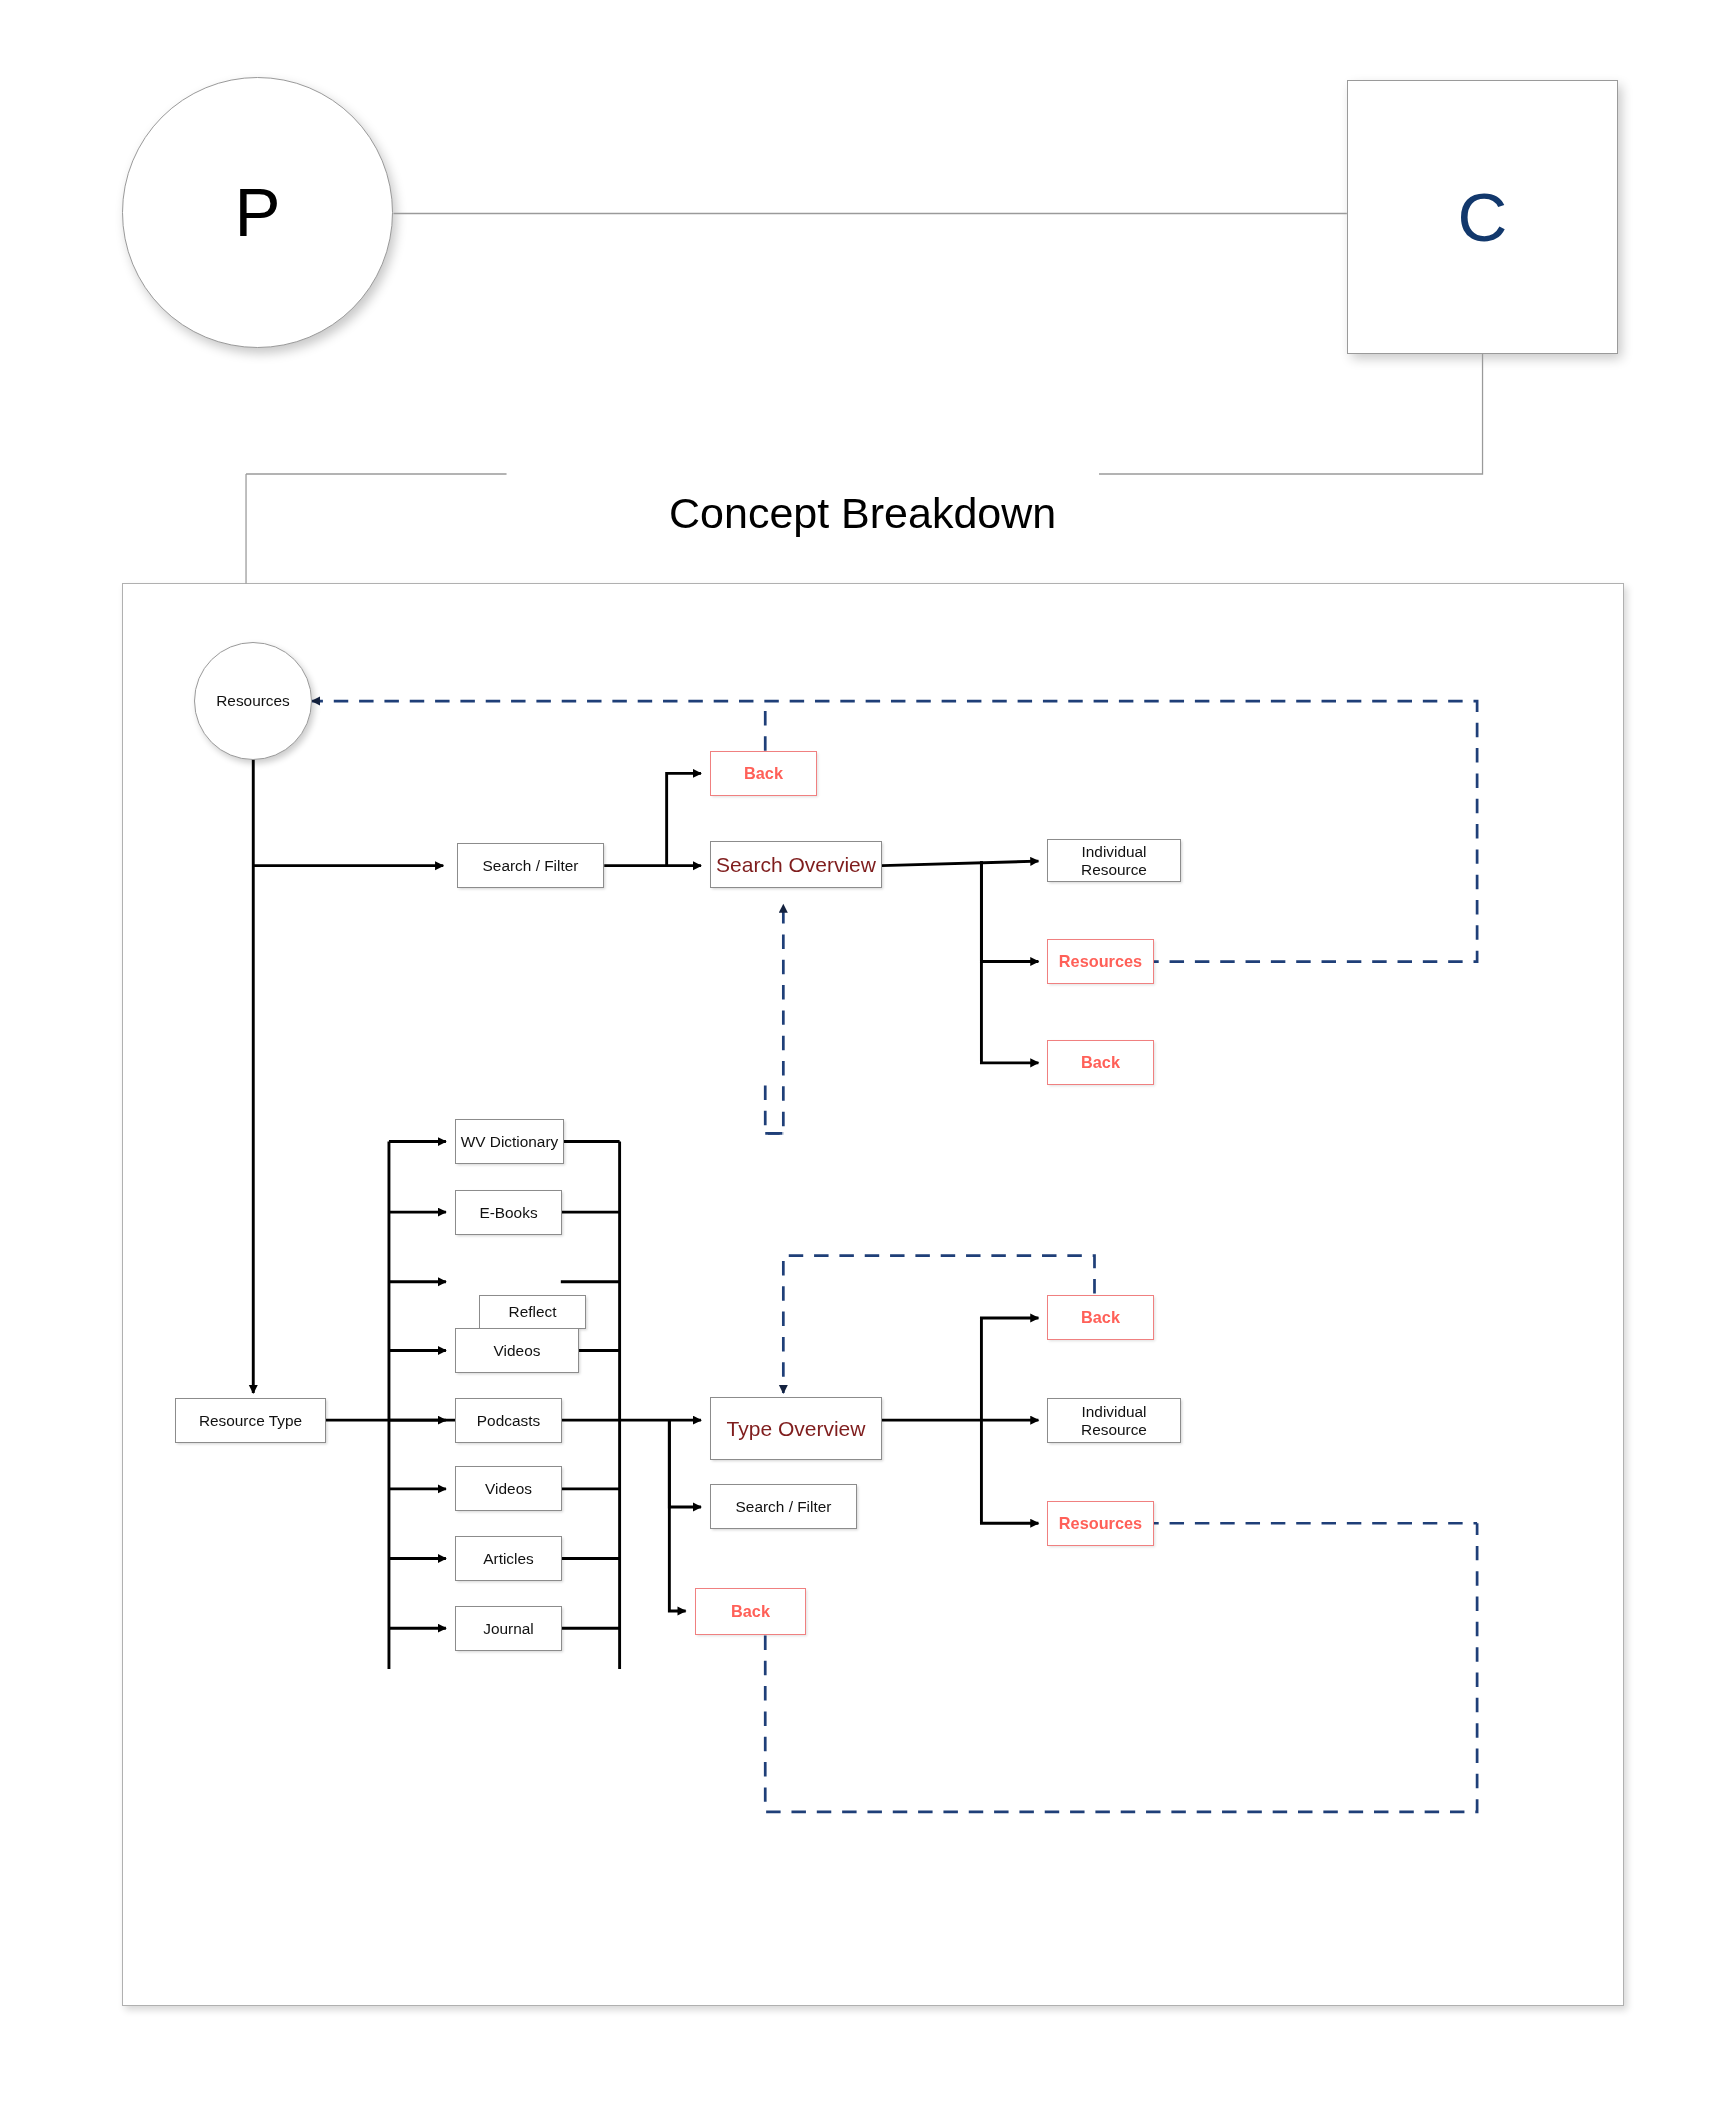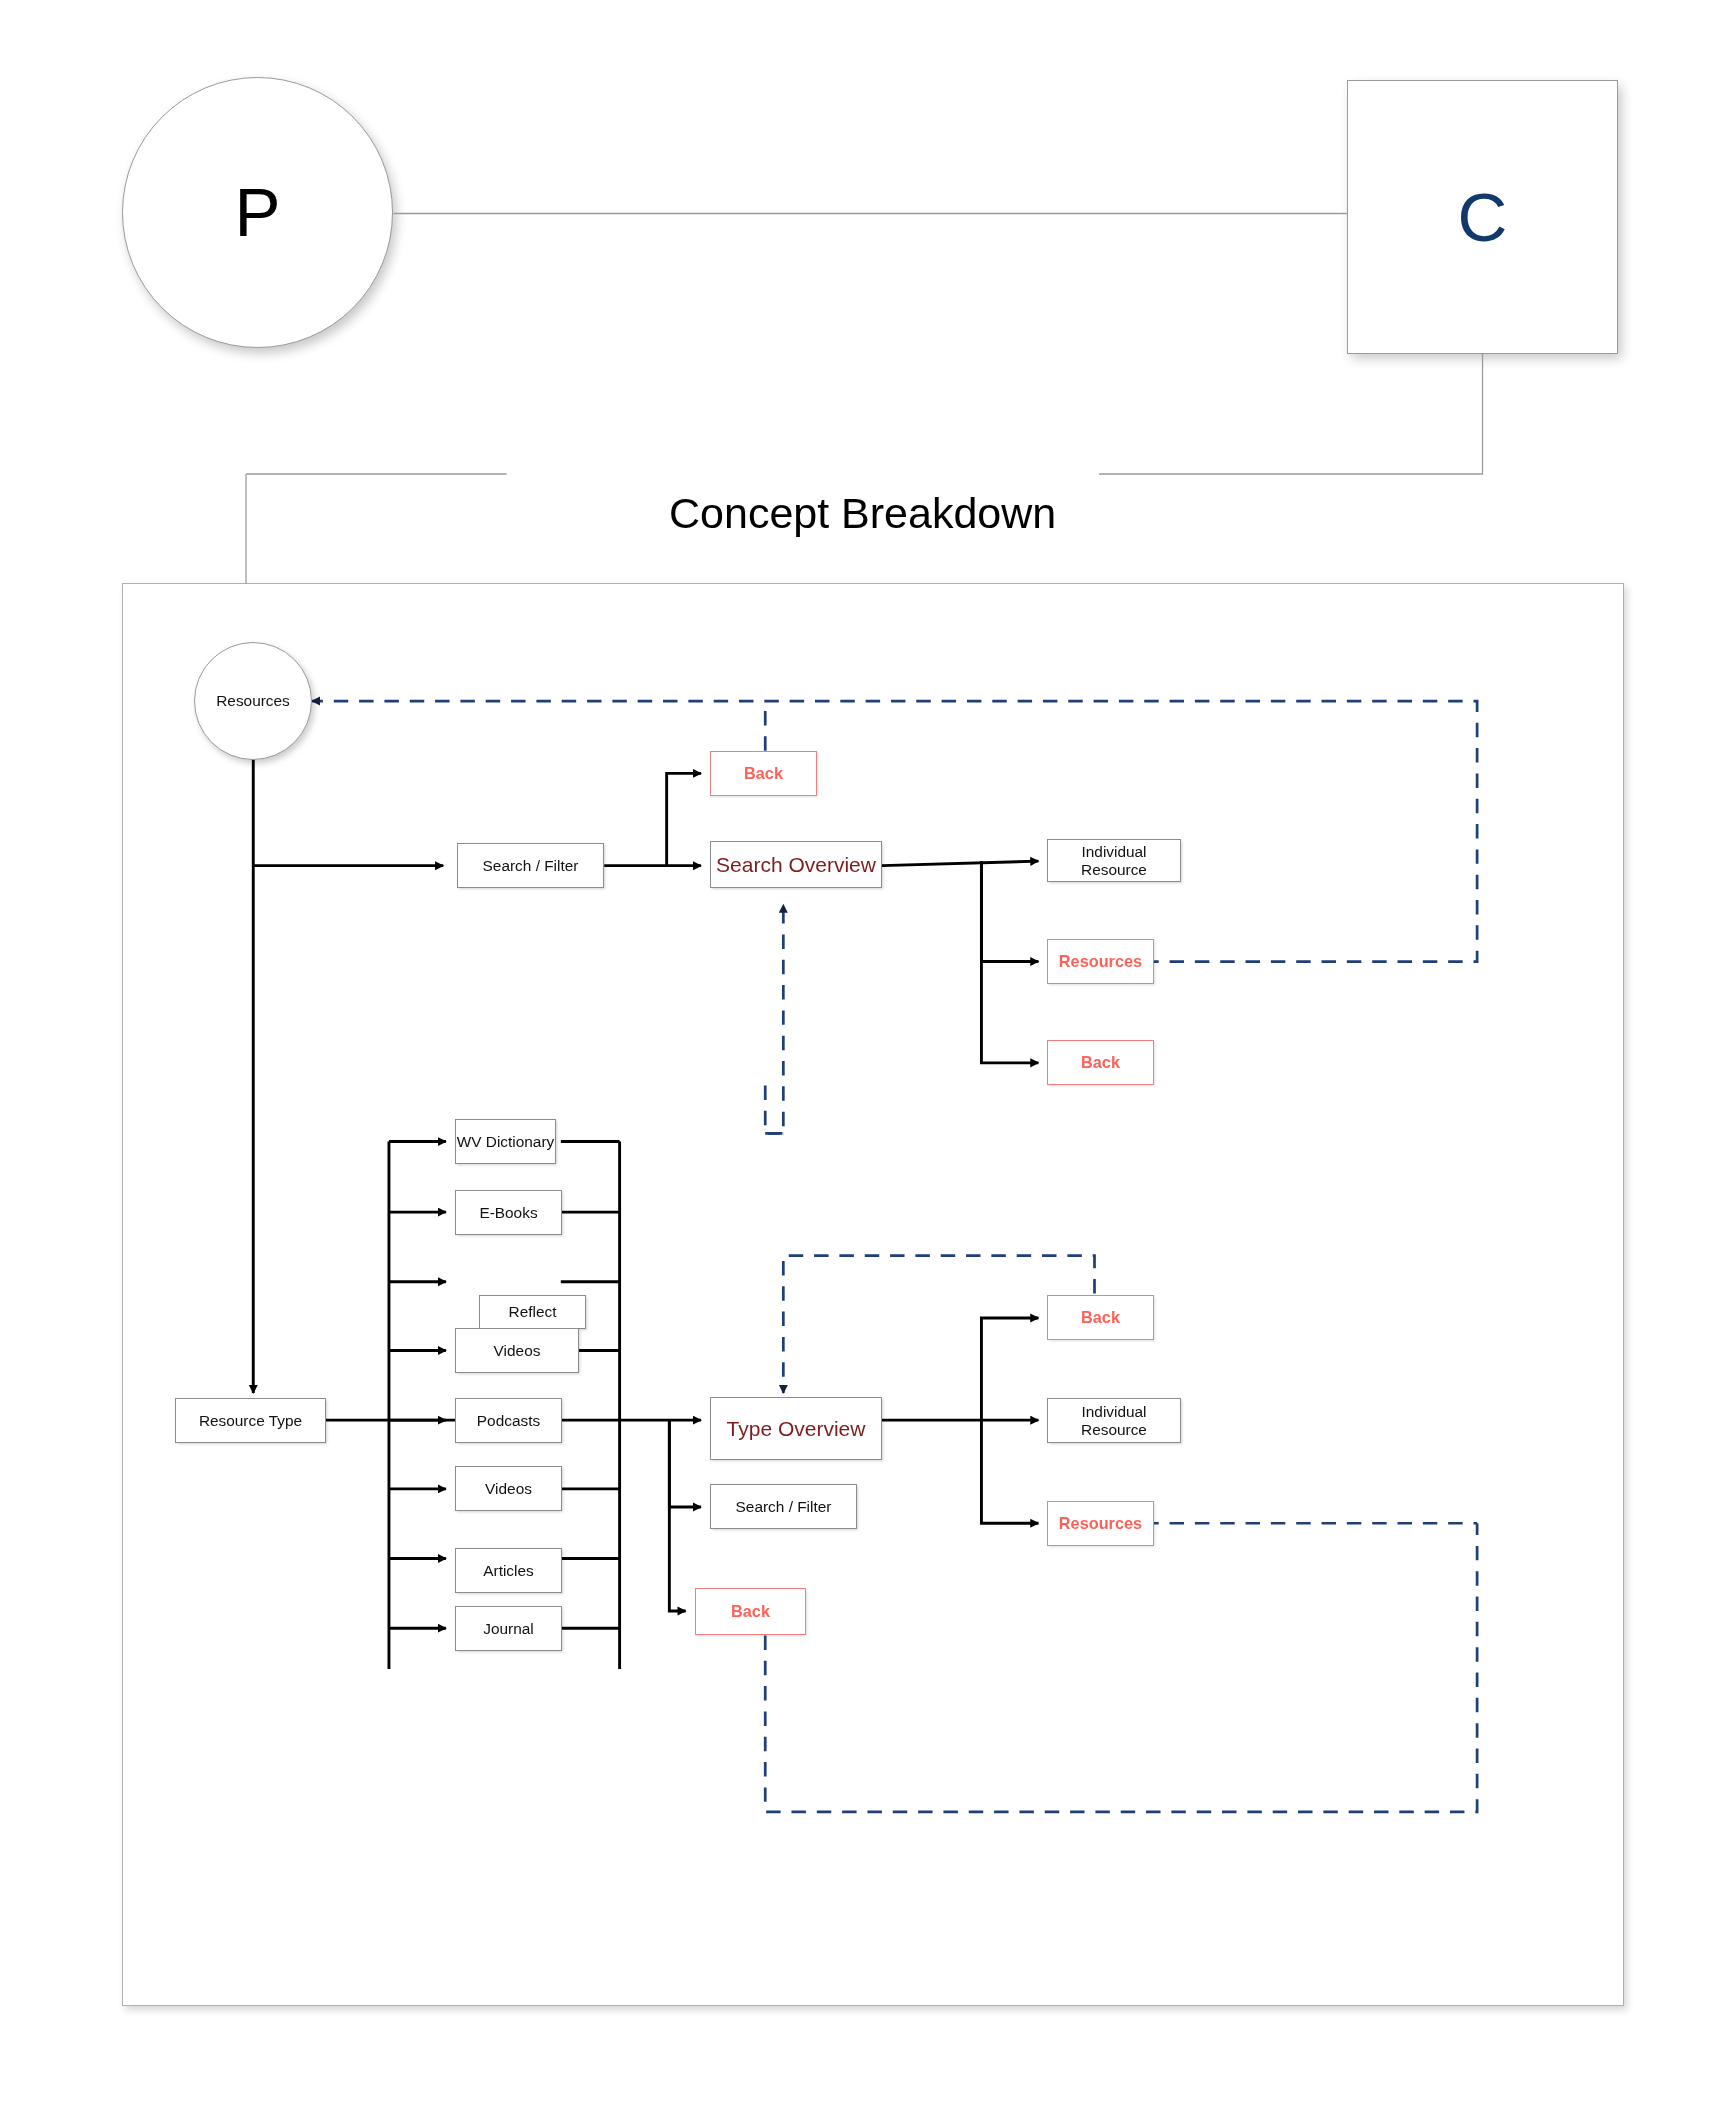--- a/index.html
+++ b/index.html
@@ -170,39 +170,39 @@
   </div>
 
   <div class="node rect-red" style="left:1047px;top:1040px;width:107px;height:45px;">
     <span class="lbl-red">Back</span>
   </div>
 
   <div class="node rect" style="left:175px;top:1398px;width:151px;height:45px;">
     <span class="lbl-sm">Resource Type</span>
   </div>
 
-  <div class="node rect" style="left:455px;top:1119px;width:101px;height:45px;">
+  <div class="node rect" style="left:455px;top:1119px;width:109px;height:45px;">
     <span class="lbl-sm">WV Dictionary</span>
   </div>
   <div class="node rect" style="left:455px;top:1190px;width:107px;height:45px;">
     <span class="lbl-sm">E-Books</span>
   </div>
   <div class="node rect" style="left:479px;top:1259px;width:107px;height:34px;margin-top:36px;">
     <span class="lbl-sm">Reflect</span>
   </div>
   <div class="node rect" style="left:455px;top:1328px;width:124px;height:45px;">
     <span class="lbl-sm">Videos</span>
   </div>
   <div class="node rect" style="left:455px;top:1398px;width:107px;height:45px;">
     <span class="lbl-sm">Podcasts</span>
   </div>
   <div class="node rect" style="left:455px;top:1466px;width:107px;height:45px;">
     <span class="lbl-sm">Videos</span>
   </div>
-  <div class="node rect" style="left:455px;top:1536px;width:107px;height:45px;margin-top:12px;">
+  <div class="node rect" style="left:455px;top:1536px;width:107px;height:45px;">
     <span class="lbl-sm">Articles</span>
   </div>
   <div class="node rect" style="left:455px;top:1606px;width:107px;height:45px;">
     <span class="lbl-sm">Journal</span>
   </div>
 
   <div class="node rect" style="left:710px;top:1397px;width:172px;height:63px;">
     <span class="lbl-md">Type Overview</span>
   </div>
 

